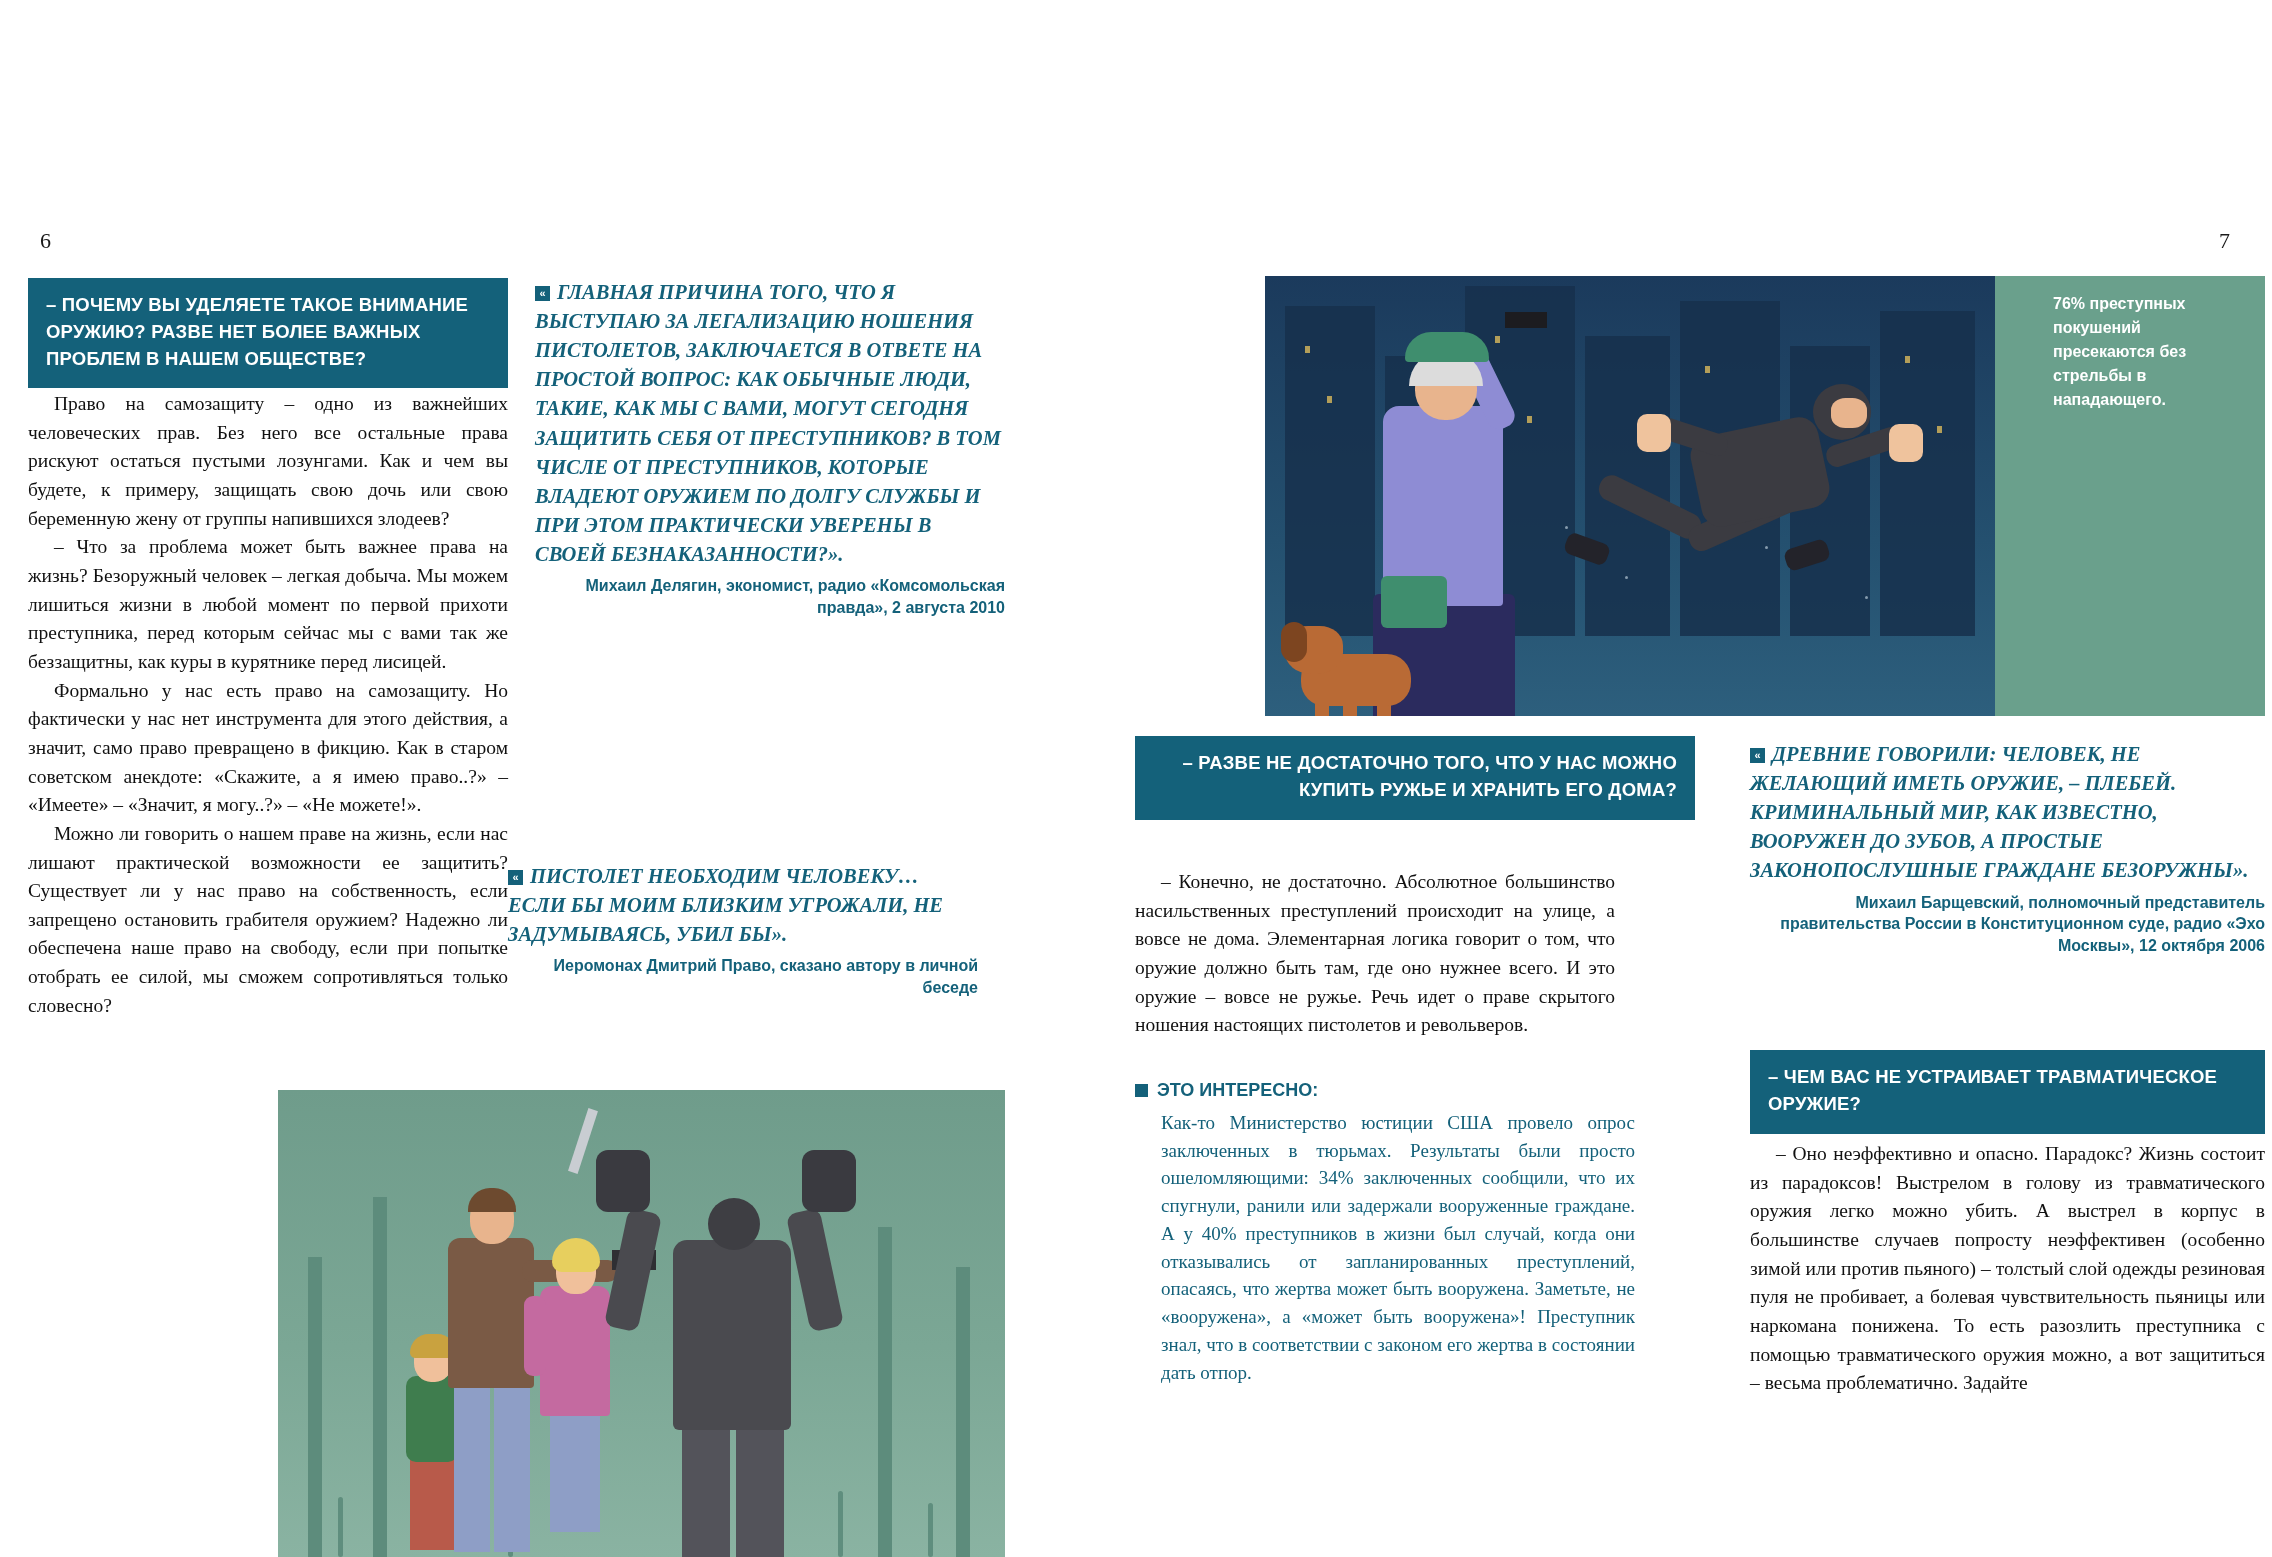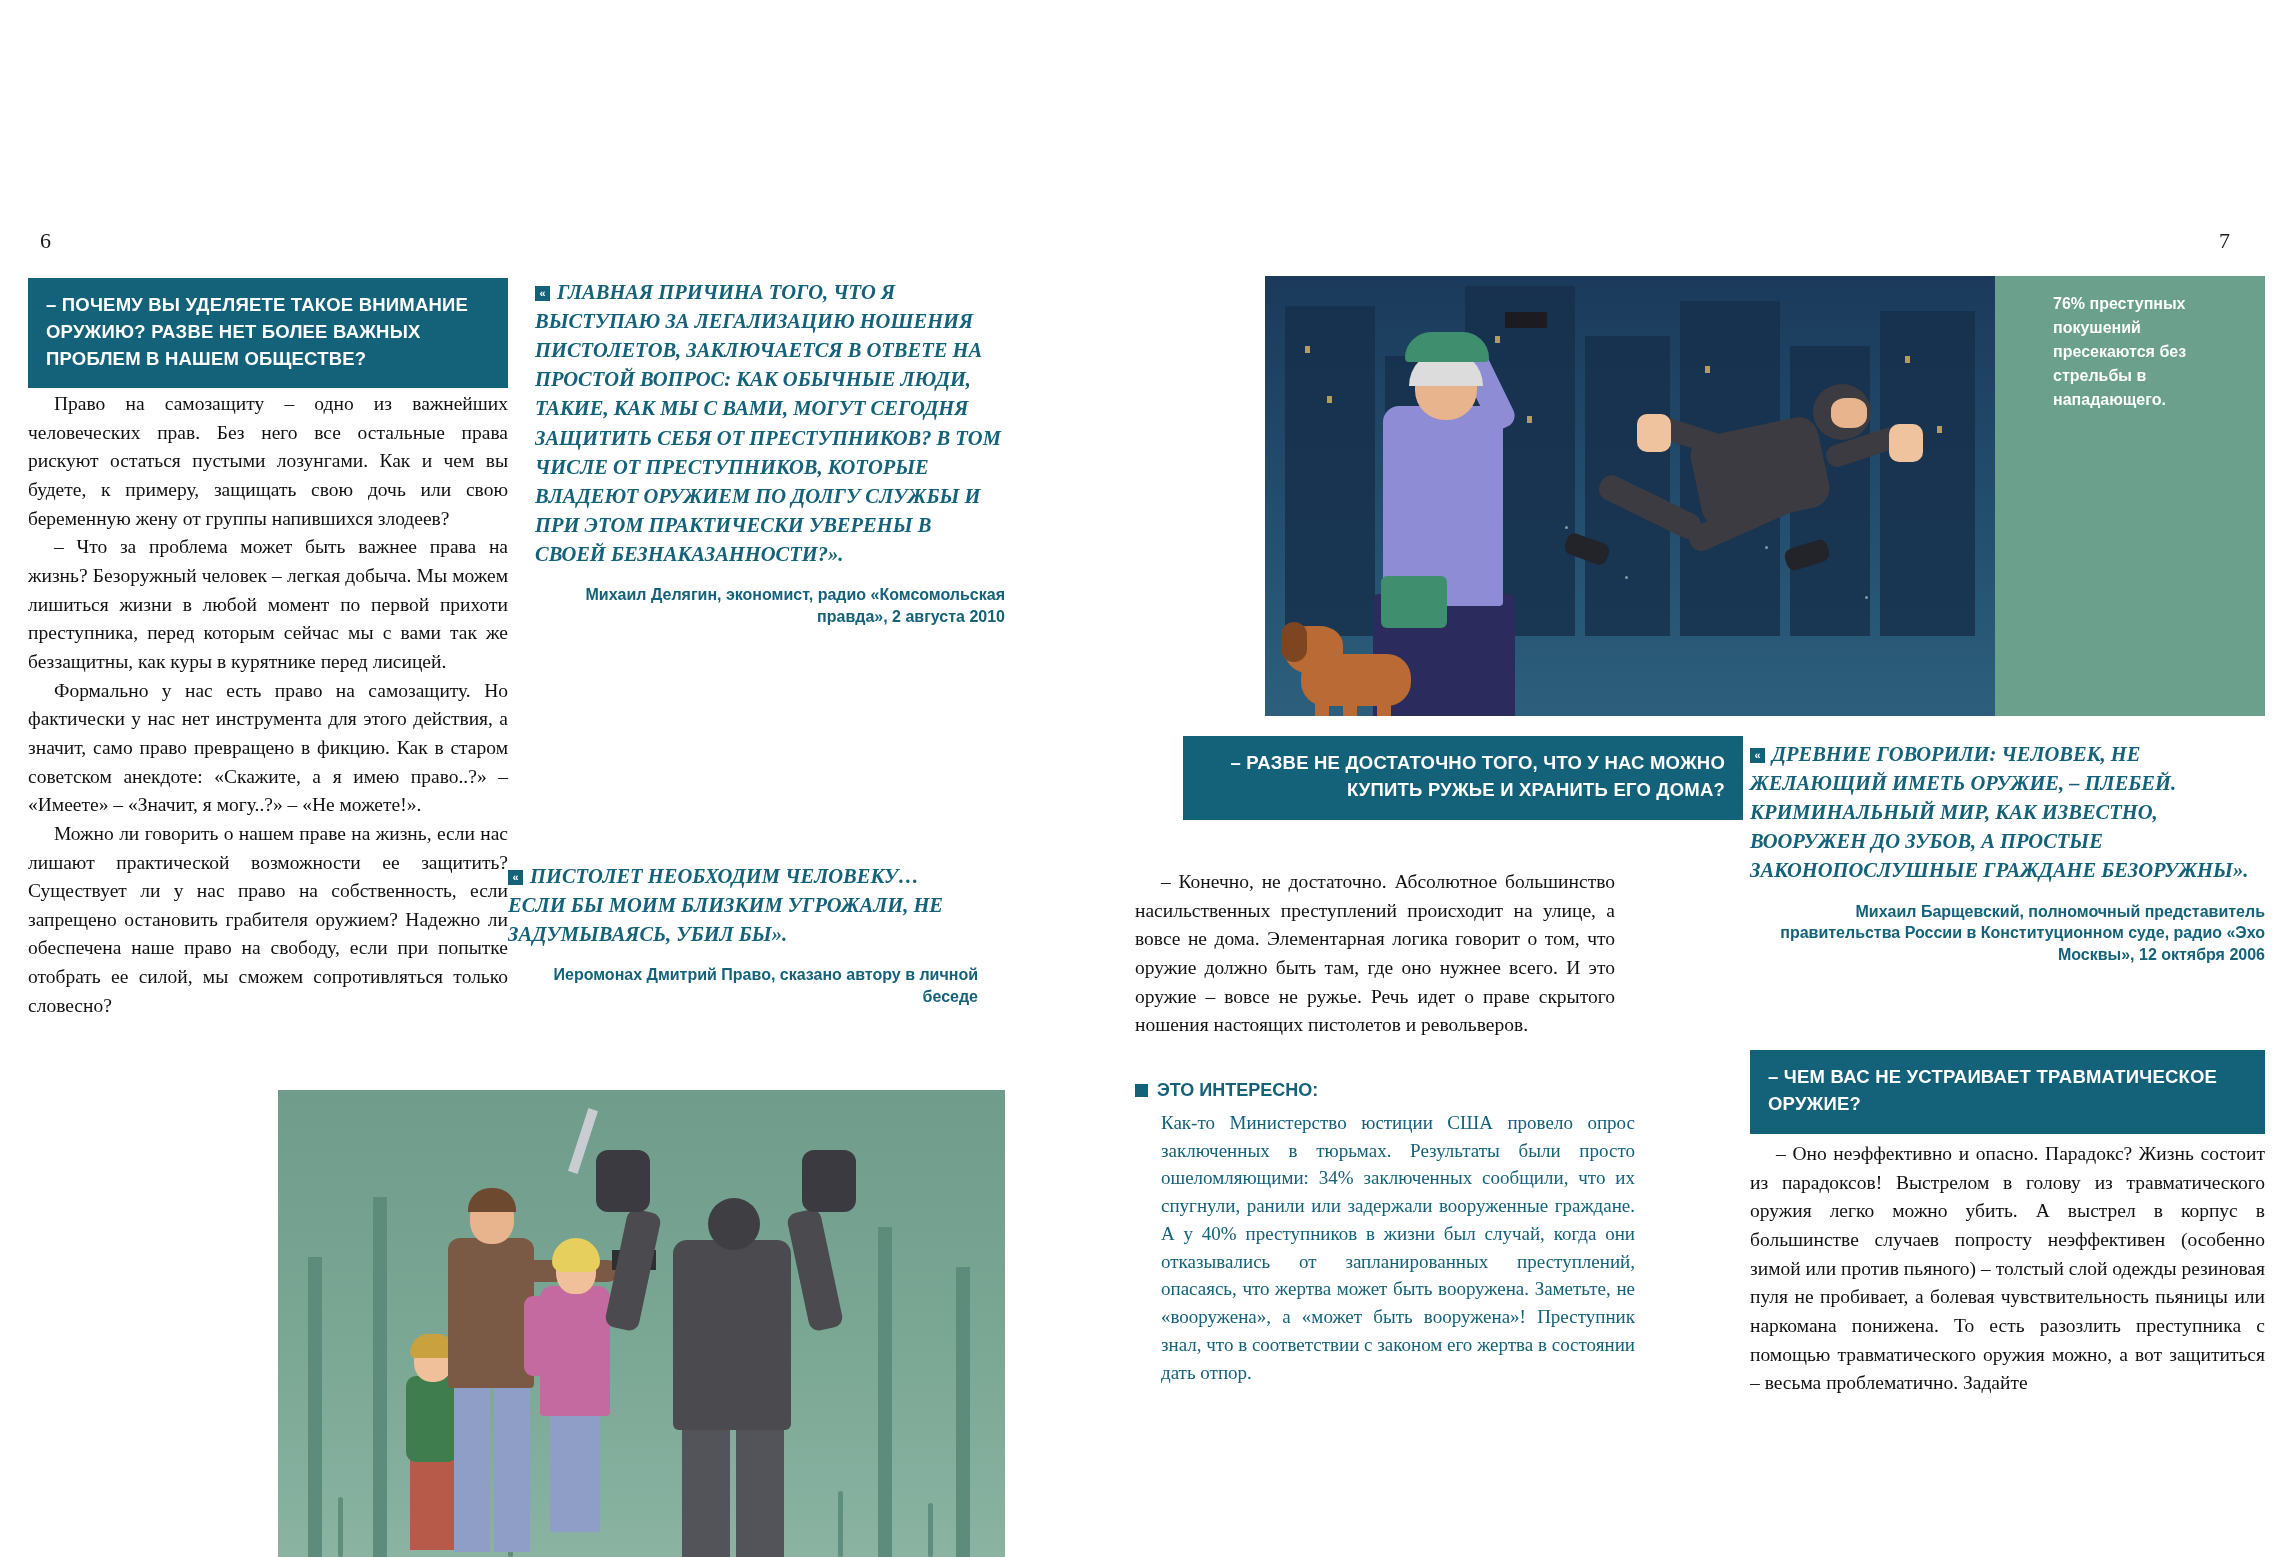--- a/index.html
+++ b/index.html
@@ -55,21 +55,21 @@
   }
   .quote .qmark{
     display:inline-block;width:15px;height:15px;background:#14617a;
     color:#fff;font-style:normal;font-weight:bold;font-size:11px;
     line-height:15px;text-align:center;vertical-align:2px;margin-right:7px;
     font-family:"Liberation Sans",sans-serif;
   }
   .attrib{
     font-family:"Liberation Sans",sans-serif;
     font-weight:bold;font-size:16px;line-height:1.35;
-    color:#14617a;text-align:right;margin-top:15px;
+    color:#14617a;text-align:right;margin-top:6px;
   }
   .interesting-head{
     font-family:"Liberation Sans",sans-serif;
     font-weight:bold;font-size:18px;color:#14617a;
     display:flex;align-items:center;gap:9px;
   }
   .sq{width:13px;height:13px;background:#14617a;display:inline-block;}
   .interesting-body{
     font-family:"Liberation Serif",serif;
     font-size:19px;line-height:1.46;color:#14617a;text-align:justify;
@@ -83,21 +83,21 @@
   #l-quote2{position:absolute;left:535px;top:672px;width:470px;}
   #l-quote3{position:absolute;left:508px;top:862px;width:470px;}
   #l-green{position:absolute;left:28px;top:1090px;width:250px;height:210px;
            display:flex;align-items:center;justify-content:center;}
   #l-illus{position:absolute;left:278px;top:1090px;width:727px;height:467px;overflow:hidden;}
 
   
   #r-illus{position:absolute;left:1265px;top:276px;width:1000px;height:440px;overflow:hidden;}
   #r-green{position:absolute;left:2035px;top:276px;width:230px;height:132px;
            text-align:left;font-size:16px;line-height:1.5;}
-  #r-head2{position:absolute;left:1135px;top:736px;width:560px;margin-left:48px;}
+  #r-head2{position:absolute;left:1135px;top:736px;width:560px;}
   #r-col2{position:absolute;left:1135px;top:868px;width:480px;}
   #r-interesting{position:absolute;left:1135px;top:1080px;width:500px;}
   #r-quote4{position:absolute;left:1750px;top:740px;width:515px;}
   #r-head3{position:absolute;left:1750px;top:1050px;width:515px;}
   #r-col3{position:absolute;left:1750px;top:1140px;width:515px;}
 
   
   .ill1-bg{position:absolute;inset:0;background:#6f9c8b;}
   .ill1-sky{position:absolute;left:0;top:0;width:100%;height:100%;
     background:linear-gradient(180deg,#6f9c8b 0%,#7ba795 55%,#8ab3a2 100%);}

